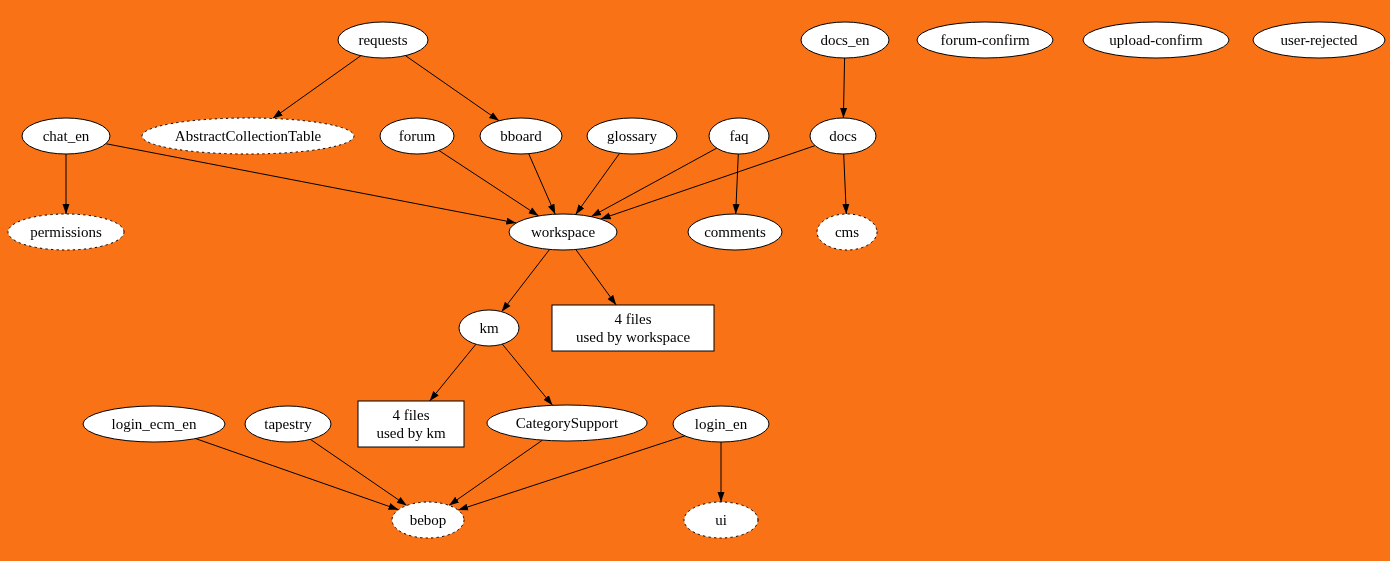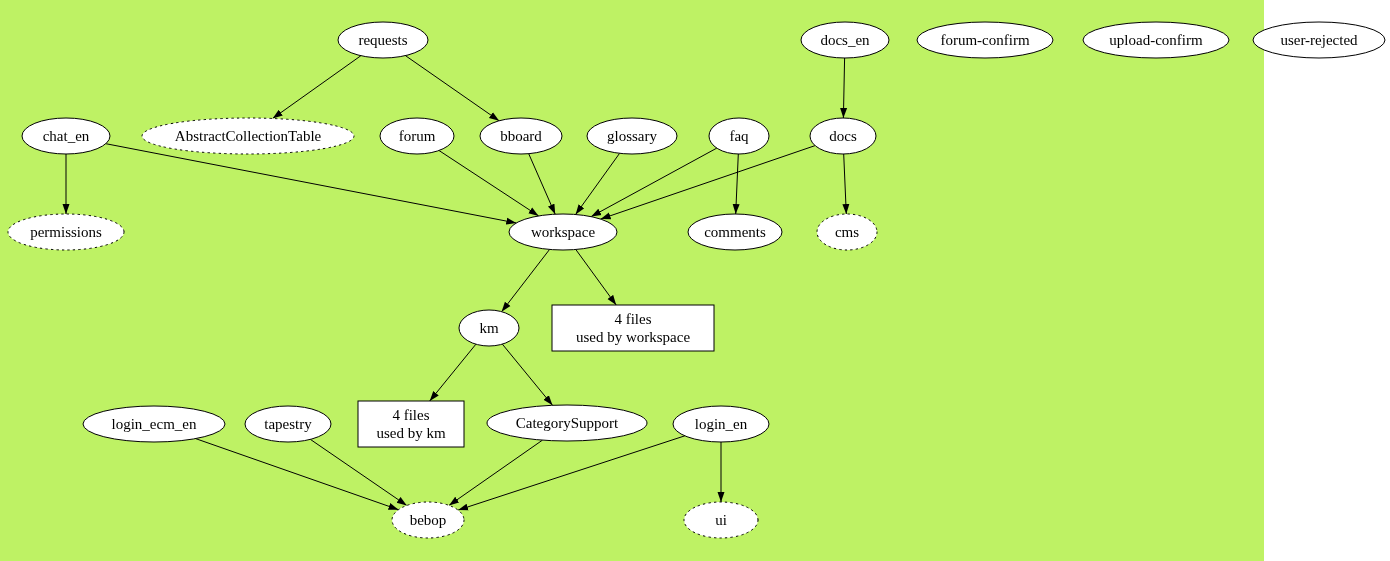--- a/index.html
+++ b/index.html
@@ -2,23 +2,23 @@
 <html><head>
 <meta charset="utf-8">
 <style>
   html, body {
     margin: 0;
     padding: 0;
     background: #ffffff;
   }
   .canvas {
     position: relative;
-    width: 1264px;
+    width: 1390px;
     height: 561px;
-    background: #bef264;
+    background: #f97316;
     font-family: "Liberation Serif", "DejaVu Serif", serif;
   }
   svg text {
     font-family: "Liberation Serif", "DejaVu Serif", serif;
     font-size: 15px;
     fill: #000000;
   }
   svg .edge-line {
     stroke: #000000;
     stroke-width: 1;

